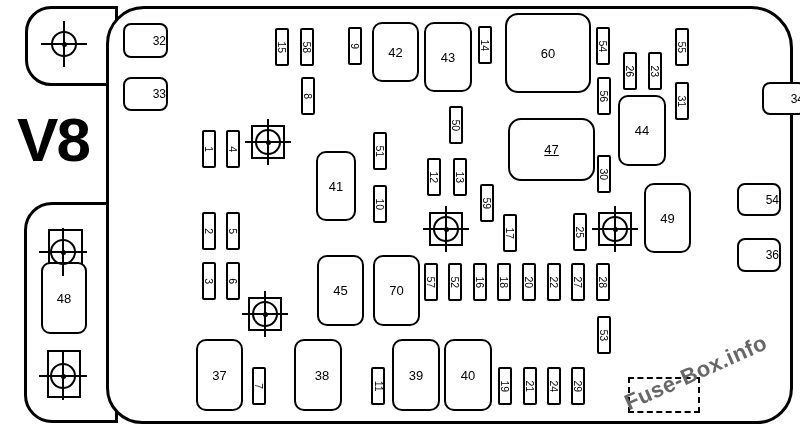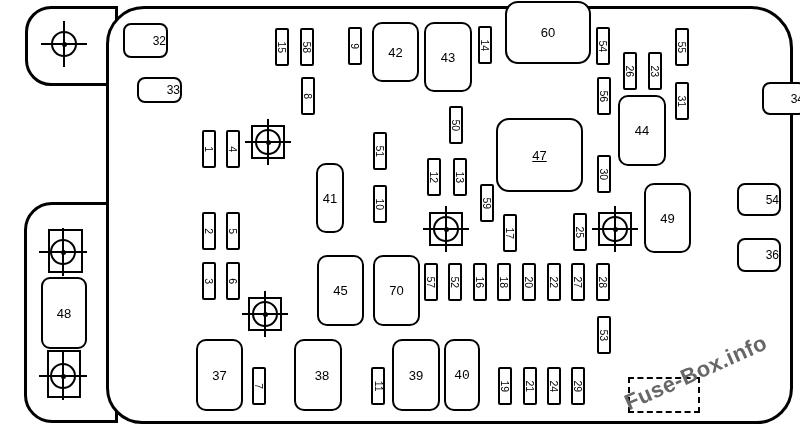--- a/index.html
+++ b/index.html
@@ -52,20 +52,21 @@
              transform-origin:left center;letter-spacing:0.5px;}
 </style>
 </head>
 <body>
 
 <div id="stage">
   <div class="tab" id="tab-top"></div>
   <div class="tab" id="tab-bottom"></div>
   <div id="main-box"></div>
 
+  <div id="engine-label">V8</div>
 
   <div id="components">
       <div class="fuse" style="left: 202px; top: 130px; width: 14px; height: 38px;">
         <span class="vlbl">1</span>
       </div>
       <div class="fuse" style="left: 202px; top: 212px; width: 14px; height: 38px;">
         <span class="vlbl">2</span>
       </div>
       <div class="fuse" style="left: 202px; top: 262px; width: 14px; height: 38px;">
         <span class="vlbl">3</span>
@@ -186,68 +187,68 @@
       </div>
       <div class="relay" style="left: 196px; top: 339px; width: 47px; height: 72px;">
         <span>37</span>
       </div>
       <div class="relay" style="left: 294px; top: 339px; width: 48px; height: 72px; padding-left: 8px;">
         <span>38</span>
       </div>
       <div class="relay" style="left: 392px; top: 339px; width: 48px; height: 72px;">
         <span>39</span>
       </div>
-      <div class="relay" style="left: 444px; top: 339px; width: 36px; height: 72px; font-family: Liberation Mono, monospace;">
+      <div class="relay" style="left: 444px; top: 339px; width: 48px; height: 72px;">
         <span>40</span>
       </div>
-      <div class="relay" style="left: 316px; top: 163px; width: 28px; height: 70px;">
+      <div class="relay" style="left: 316px; top: 151px; width: 40px; height: 70px;">
         <span>41</span>
       </div>
       <div class="relay" style="left: 372px; top: 22px; width: 47px; height: 60px;">
         <span>42</span>
       </div>
       <div class="relay" style="left: 424px; top: 22px; width: 48px; height: 70px;">
         <span>43</span>
       </div>
       <div class="relay" style="left: 618px; top: 95px; width: 48px; height: 71px; align-items: center;">
         <span>44</span>
       </div>
       <div class="relay" style="left: 317px; top: 255px; width: 47px; height: 71px;">
         <span>45</span>
       </div>
       <div class="relay" style="left: 373px; top: 255px; width: 47px; height: 71px;">
         <span>70</span>
       </div>
       <div class="relay" style="left: 644px; top: 183px; width: 47px; height: 70px;">
         <span>49</span>
       </div>
-      <div class="relay bigrelay" style="left: 505px; top: 1px; width: 86px; height: 63px;">
+      <div class="relay bigrelay" style="left: 505px; top: 13px; width: 86px; height: 80px;">
         <span>60</span>
       </div>
-      <div class="relay bigrelay" style="left: 496px; top: 118px; width: 87px; height: 74px; text-decoration: underline;">
+      <div class="relay bigrelay" style="left: 508px; top: 118px; width: 87px; height: 63px; text-decoration: underline;">
         <span>47</span>
       </div>
       <div class="sbox" style="left: 123px; top: 23px; width: 45px; height: 35px;">
         <span>32</span>
       </div>
-      <div class="sbox" style="left: 123px; top: 77px; width: 45px; height: 26px; margin-left: 14px;">
+      <div class="sbox" style="left: 123px; top: 77px; width: 45px; height: 34px;">
         <span>33</span>
       </div>
       <div class="sbox" style="left: 762px; top: 82px; width: 44px; height: 33px;">
         <span>34</span>
       </div>
       <div class="sbox" style="left: 737px; top: 183px; width: 44px; height: 33px;">
         <span>54</span>
       </div>
       <div class="sbox" style="left: 737px; top: 238px; width: 44px; height: 34px;">
         <span>36</span>
       </div>
       <div class="bracket" style="left: 48px; top: 229px; width: 35px; height: 44px;"></div>
       <div class="bracket" style="left: 47px; top: 350px; width: 34px; height: 48px;"></div>
-      <div class="" id="maxi-body" style="left: 41px; top: 277px; width: 46px; height: 72px;">
+      <div class="" id="maxi-body" style="left: 41px; top: 262px; width: 46px; height: 72px;">
         <span>48</span>
       </div>
       <div class="bolt" style="left: 39px; top: 228px; width: 48px; height: 48px;">
         <div class="circ"></div>
         <div class="hl"></div>
         <div class="vl"></div>
         <div class="dot"></div>
       </div>
       <div class="bolt" style="left: 39px; top: 352px; width: 48px; height: 48px;">
         <div class="circ"></div>

